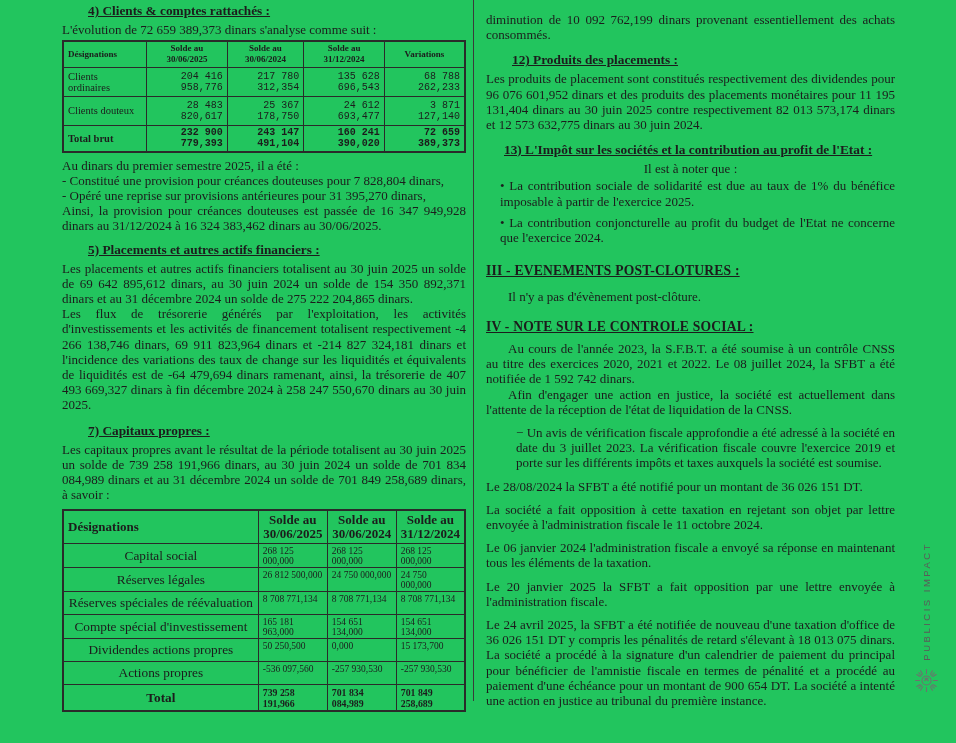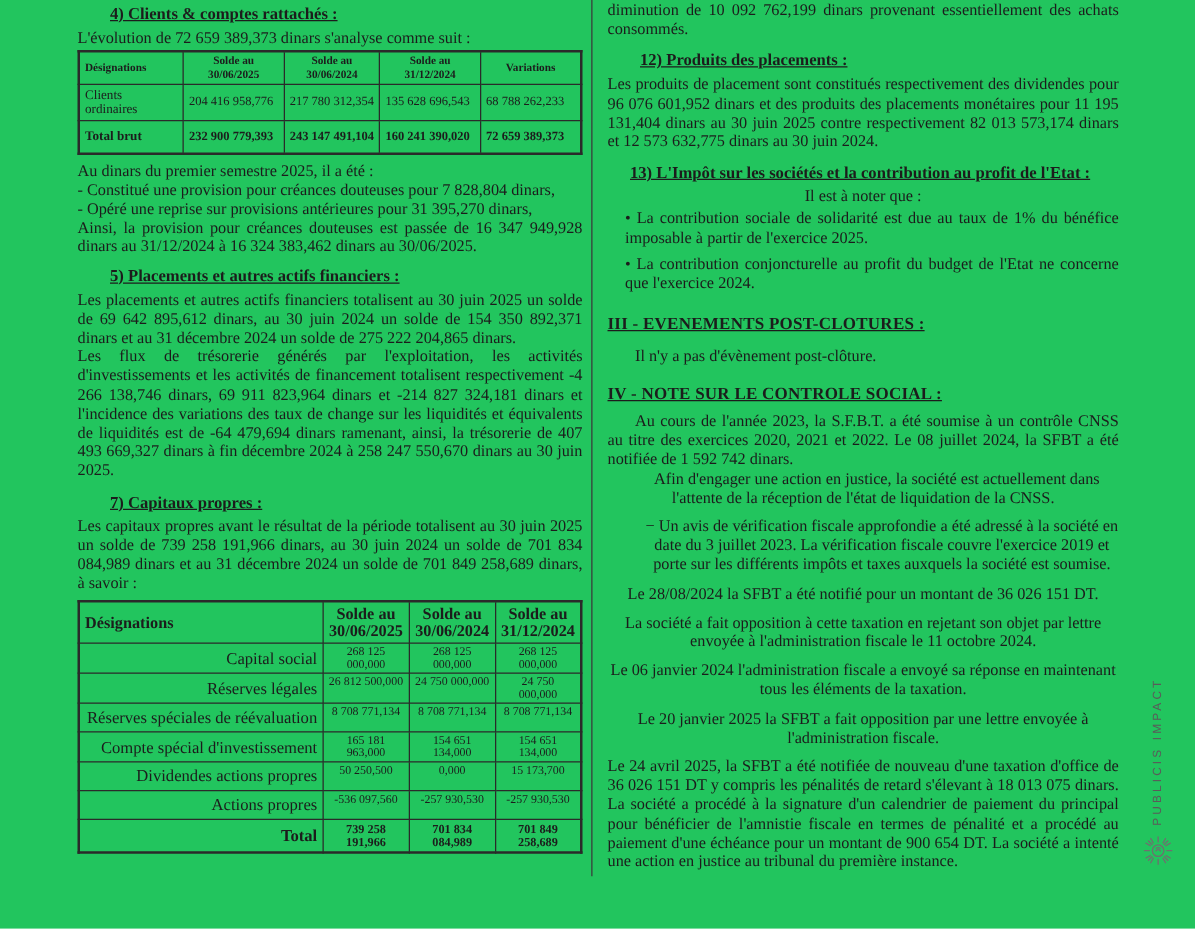--- a/index.html
+++ b/index.html
@@ -1,48 +1,48 @@
 <!DOCTYPE html>
 <html><head>
 <meta charset="utf-8">
 <style>
   html,body{margin:0;padding:0;background:#ffffff;}
   .page{position:relative;width:956px;height:743px;background:#22c55e;overflow:hidden;
         font-family:"Liberation Serif","DejaVu Serif",serif;color:#1c1c1c;}
   .col-left{position:absolute;left:62px;top:3px;width:404px;}
-  .col-right{position:absolute;left:486px;top:0;width:409px;}
+  .col-right{position:absolute;left:486px;top:12px;width:409px;}
   .divider{position:absolute;left:473px;top:0;width:1.4px;height:701px;background:#3a3a3a;}
 
   p{margin:0;font-size:13px;line-height:1.17;}
   .just{text-align:justify;}
   .heading{font-size:13.3px;font-weight:bold;text-decoration:underline;margin:0 0 3px 26px;line-height:1.2;}
   .heading-roman{font-size:13.6px;font-weight:bold;text-decoration:underline;margin:0;line-height:1.2;letter-spacing:.2px;}
 
   
   .t1{border-collapse:collapse;width:404px;margin:3px 0 5px 0;border:2px solid #2a2a2a;}
   .t1 th,.t1 td{border:1px solid #2a2a2a;padding:1px 4px;}
   .t1 th{font-size:9px;font-weight:bold;text-align:center;white-space:pre-line;line-height:1.25;height:22px;}
   .t1 td.lbl{font-size:10.5px;text-align:left;height:26px;}
-  .t1 td.num{font-size:10px;text-align:left;height:26px;}
+  .t1 td.num{font-size:10px;text-align:right;height:26px;font-family:Liberation Mono, monospace;}
   .t1 tr.total td{font-weight:bold;height:23px;border-top:1.6px solid #2a2a2a;}
 
   
   .t2{border-collapse:collapse;width:404px;margin:7px 0 0 0;border:2px solid #2a2a2a;}
   .t2 th,.t2 td{border:1px solid #2a2a2a;padding:1px 4px;}
   .t2 th{font-size:13px;font-weight:bold;white-space:pre-line;line-height:1.1;height:30px;}
   .t2 th.lblh{text-align:left;}
-  .t2 td.lbl{font-size:13.3px;text-align:right;height:19px;}
-  .t2 td.num{font-size:9.5px;text-align:center;vertical-align:top;padding-top:2px;height:19px;}
+  .t2 td.lbl{font-size:13.3px;text-align:center;height:19px;}
+  .t2 td.num{font-size:9.5px;text-align:left;vertical-align:top;padding-top:2px;height:19px;}
   .t2 tr.total td{font-weight:bold;border-top:1.6px solid #2a2a2a;}
   .t2 tr.total td.lbl{font-size:13.3px;}
   .t2 tr.total td.num{font-size:9.8px;}
 
   
   .mb2{margin-bottom:2px;text-align:center;} .mb6{margin-bottom:6px;}
-  .mb8{margin-bottom:8px;text-align:center;} .mb10{margin-bottom:10px;} .mb12{margin-bottom:12px;}
+  .mb8{margin-bottom:8px;} .mb10{margin-bottom:10px;} .mb12{margin-bottom:12px;}
   .mt8{margin-top:8px;} .mt10{margin-top:10px;} .mt14{margin-top:14px;}
   .mt18{margin-top:18px;} .mt22{margin-top:22px;}
   .indent{ text-indent:22px;}
   .bullet{padding-left:14px;}
   .dash-block{margin-left:30px;}
 
   
   .publisher{position:absolute;left:910px;top:542px;width:32px;display:flex;flex-direction:column;align-items:center;gap:7px;}
   .publisher-name{writing-mode:vertical-rl;transform:rotate(180deg);
     font-family:"Liberation Sans","DejaVu Sans",sans-serif;font-size:9.5px;letter-spacing:2.5px;color:#5a5a5a;}
@@ -75,20 +75,27 @@
         <th>Solde au
 31/12/2024</th>
         <th>Variations</th>
       </tr>
       <tr>
         <td class="lbl">Clients ordinaires</td>
         <td class="num">204 416 958,776</td>
         <td class="num">217 780 312,354</td>
         <td class="num">135 628 696,543</td>
         <td class="num">68 788 262,233</td>
+      </tr>
+      <tr>
+        <td class="lbl">Clients douteux</td>
+        <td class="num">28 483 820,617</td>
+        <td class="num">25 367 178,750</td>
+        <td class="num">24 612 693,477</td>
+        <td class="num">3 871 127,140</td>
       </tr>
       <tr class="total">
         <td class="lbl">Total brut</td>
         <td class="num">232 900 779,393</td>
         <td class="num">243 147 491,104</td>
         <td class="num">160 241 390,020</td>
         <td class="num">72 659 389,373</td>
       </tr>
     </tbody>
       </table>

